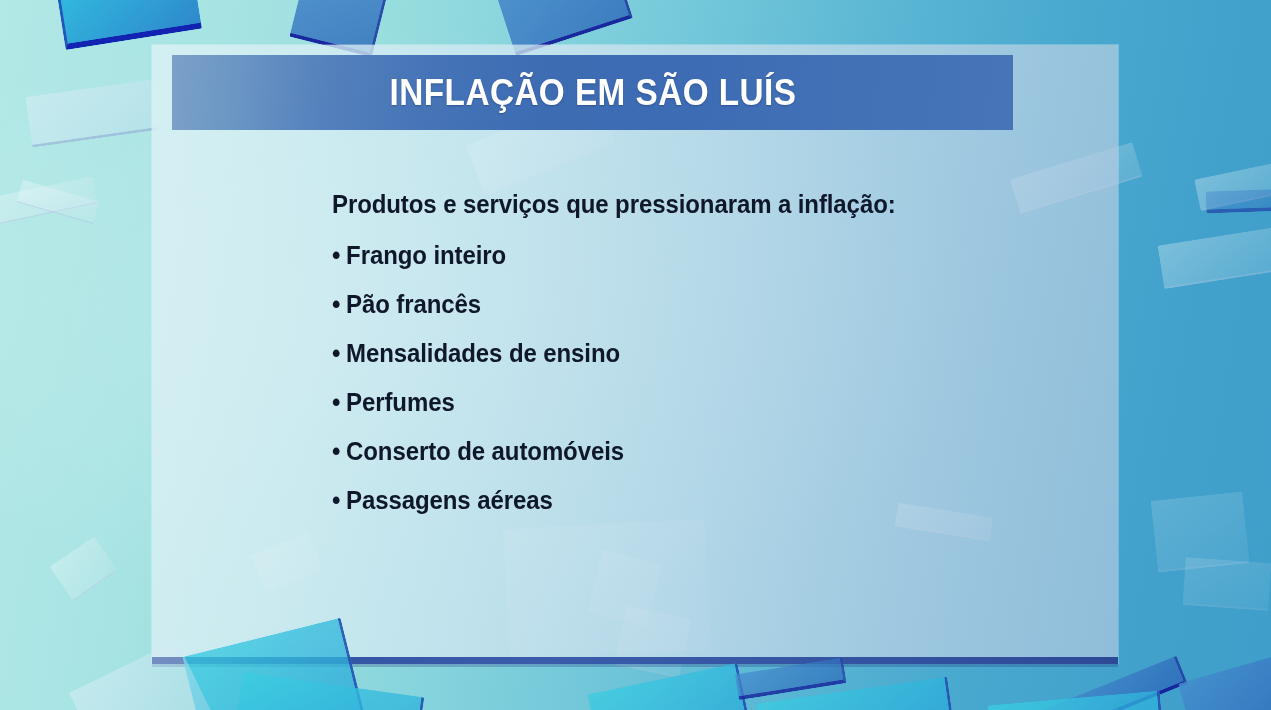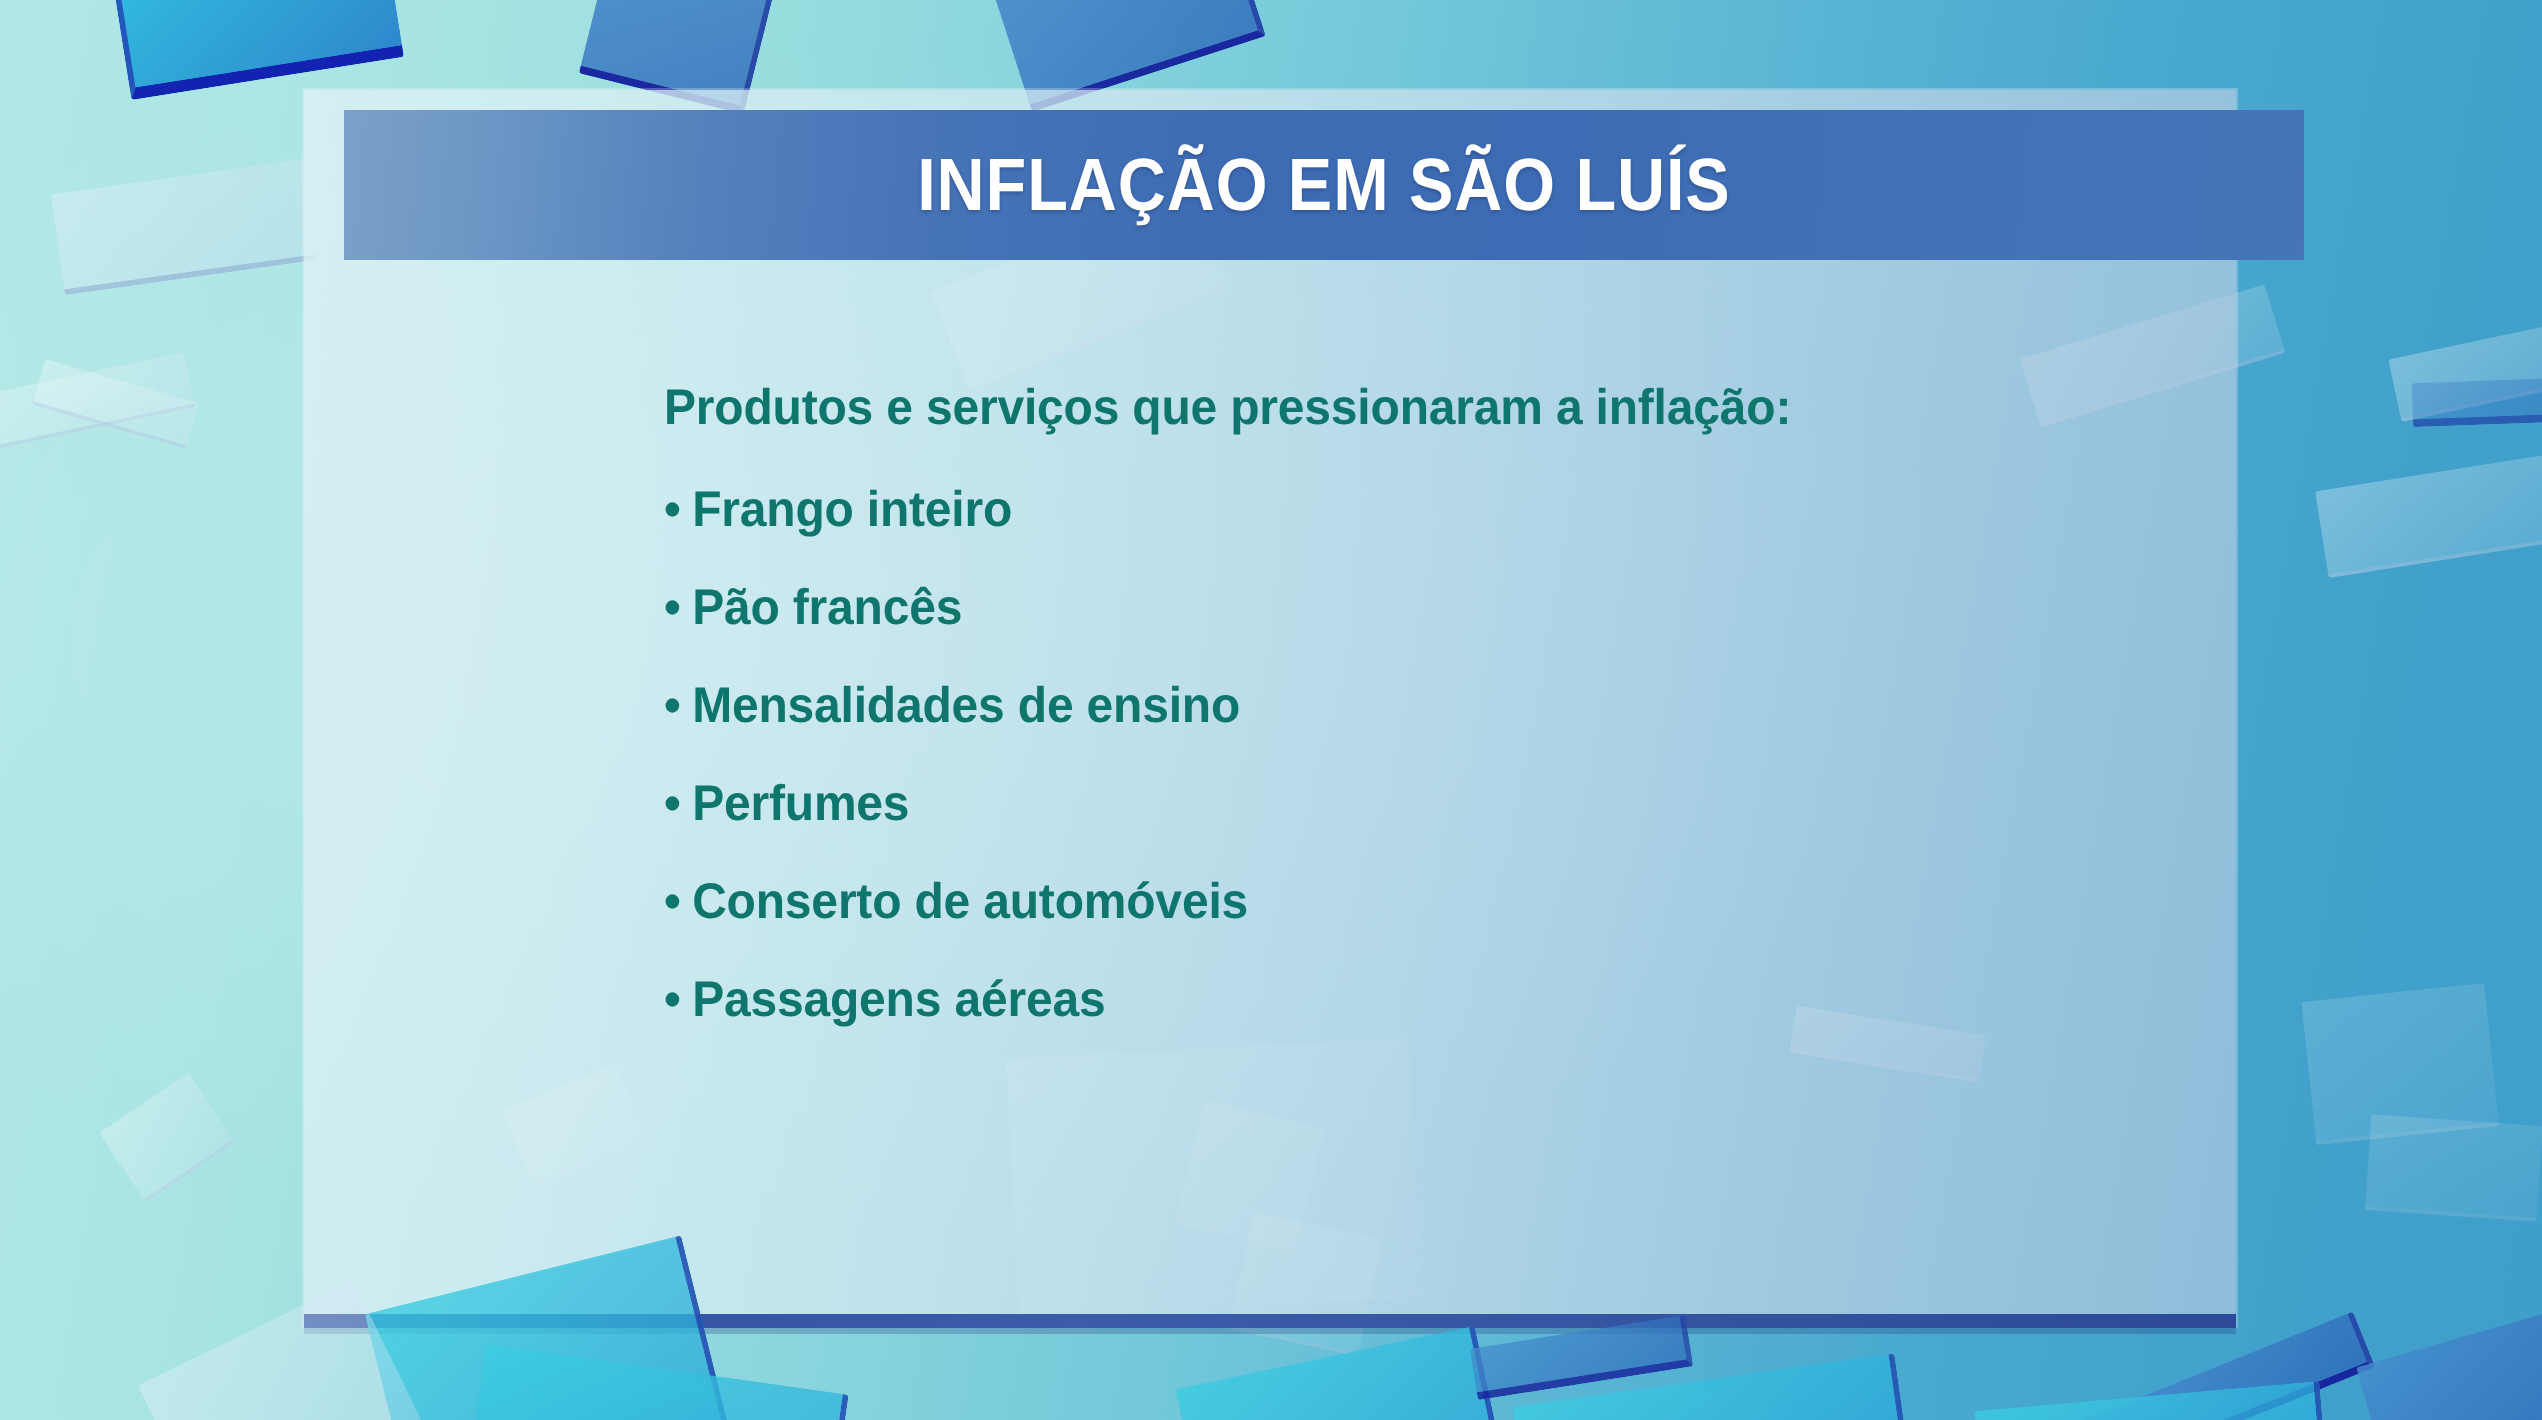--- a/index.html
+++ b/index.html
@@ -76,21 +76,21 @@
     position:absolute;left:152px;top:657px;width:966px;height:7px;
     background:linear-gradient(90deg,#2f4f9e 0%,#3a5cab 40%,#34539f 75%,#2c4a95 100%);
   }
   .panel-bottom-sh{
     position:absolute;left:152px;top:664px;width:966px;height:3px;
     background:rgba(30,45,120,.25);
   }
 
   
   .titlebar{
-    position:absolute;left:172px;top:55px;width:980px;height:75px;
+    position:absolute;left:172px;top:55px;width:841px;height:75px;
     background:linear-gradient(95deg,
         #7ca1c8 0%,
         #6a95c4 8%,
         #5581bd 18%,
         #4674b7 30%,
         #3e6cb3 45%,
         #3d6cb4 62%,
         #4371b6 80%,
         #4674b7 100%);
     display:flex;align-items:center;justify-content:center;
@@ -101,21 +101,21 @@
     font-weight:bold;
     letter-spacing:.5px;
     transform:scaleX(.90);
     white-space:nowrap;
     text-shadow:0 1px 2px rgba(20,40,90,.35);
   }
 
   
   .body-list{
     position:absolute;left:332px;top:192px;width:700px;
-    color:#0f766e;
+    color:#0f172a;
   }
   .lead{
     font-size:25px;font-weight:bold;line-height:1;
     letter-spacing:-.1px;
     transform:scaleX(.96);transform-origin:left center;
     white-space:nowrap;
     margin:0 0 26px 0;
   }
   .bullet{
     font-size:25px;font-weight:bold;line-height:1;

